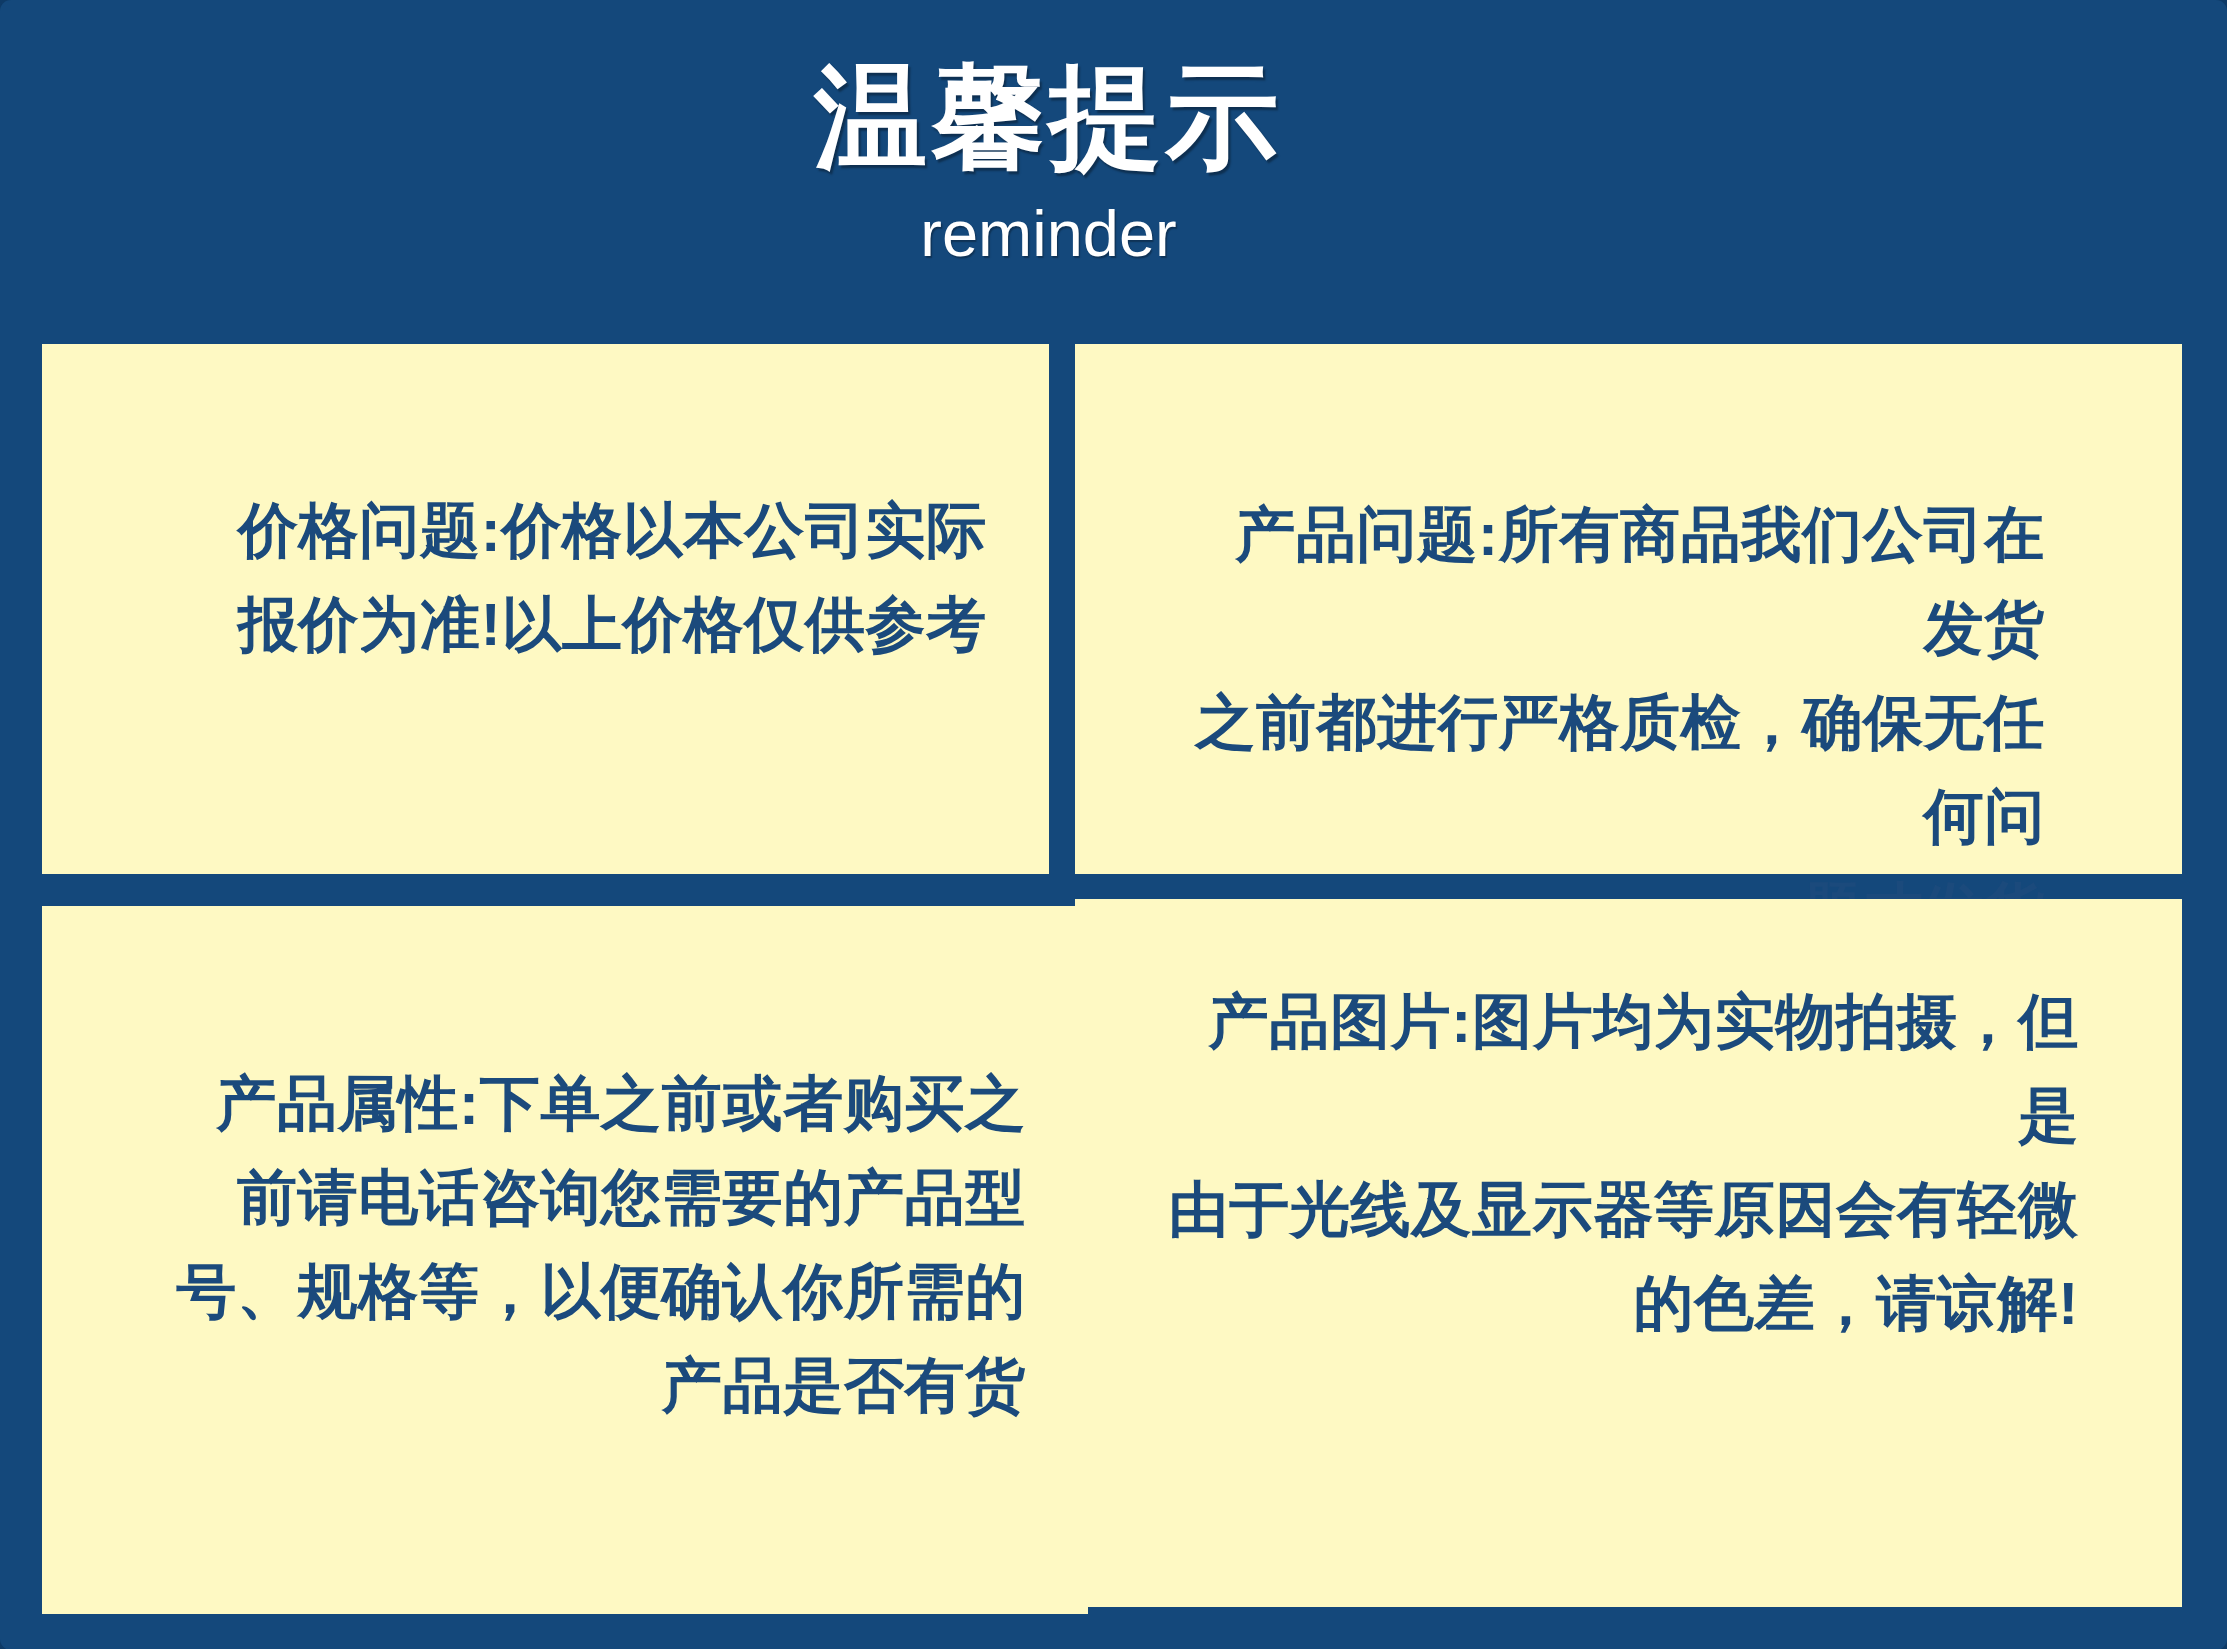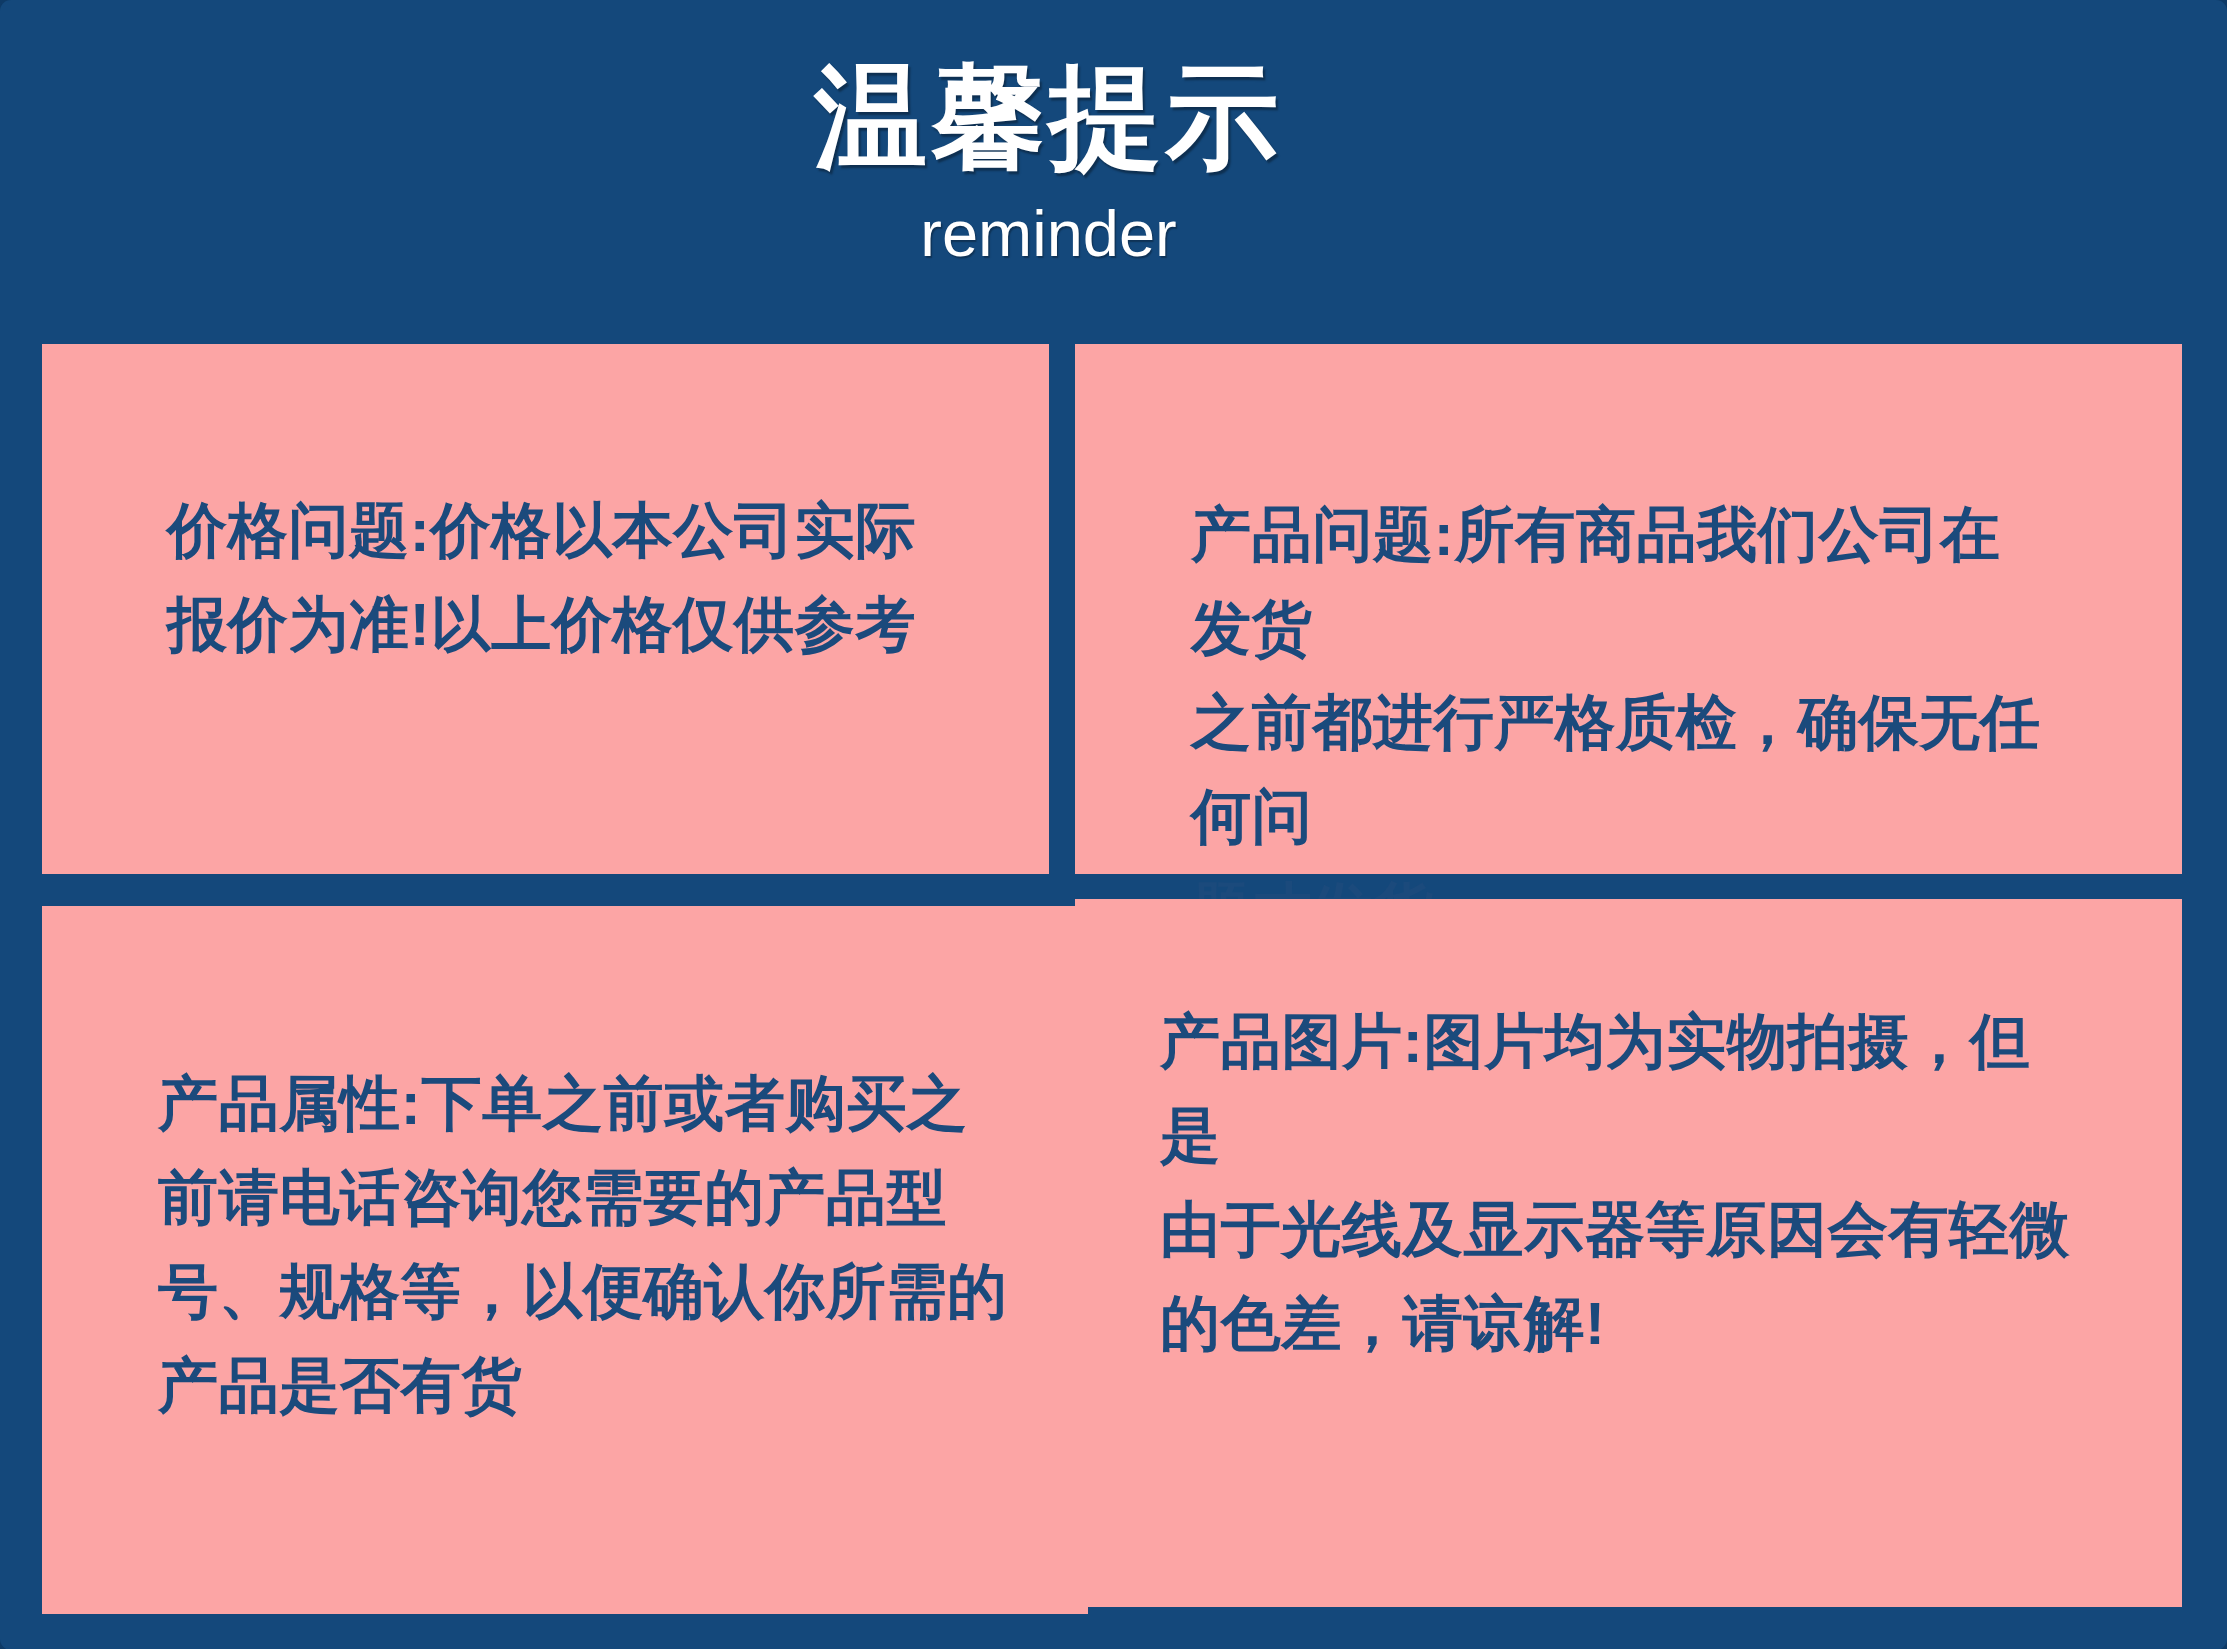--- a/index.html
+++ b/index.html
@@ -37,36 +37,37 @@
   .subtitle {
     margin-top: 12.3px;
     font-size: 65px;
     line-height: 72px;
     font-weight: 400;
     color: #ffffff;
     text-shadow: 1.4px 2.1px 1.4px rgba(0,0,0,0.3);
   }
   .card {
     position: absolute;
-    background: #fca5a5;
+    background: #fef9c3;
     box-sizing: border-box;
+    text-align: right;
   }
   .card-text {
     font-size: 60px;
     font-weight: 700;
     line-height: 94px;
     color: #1b4a7c;
     white-space: pre-line;
     letter-spacing: 0.7px;
   }
   
   .card-1 { left: 42px;   top: 344px;  width: 1007px; height: 530px;  padding: 140px 62px 0 125px; }
   .card-2 { left: 1075px; top: 344px;  width: 1107px; height: 530px;  padding: 144px 137px 0 116px; }
   .card-3 { left: 42px;   top: 906px; width: 1046px; height: 708px; padding: 151px 62px 0 116px; }
-  .card-4 { left: 1075px; top: 899px; width: 1107px; height: 708px; padding: 96px 103px 0 85px; }
+  .card-4 { left: 1075px; top: 899px; width: 1107px; height: 708px; padding: 76px 103px 0 85px; }
 </style>
 </head>
 <body>
 
 <div class="page">
 
   <div class="header">
     <div class="title">温馨提示</div>
     <div class="subtitle">reminder</div>
   </div>

